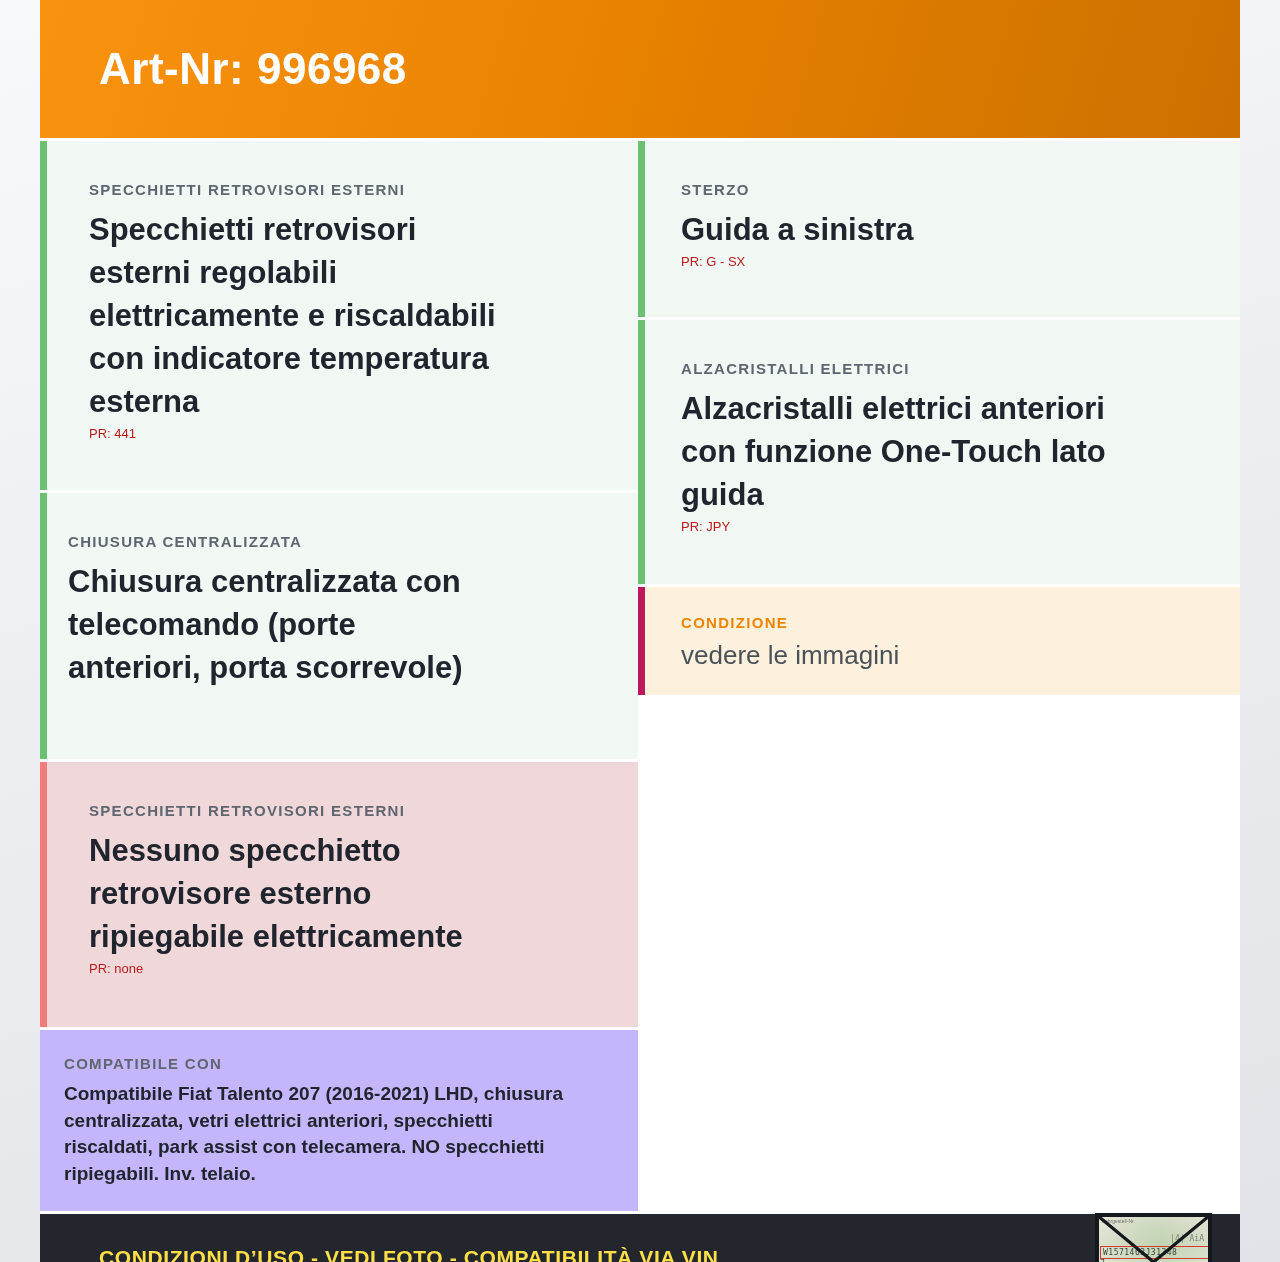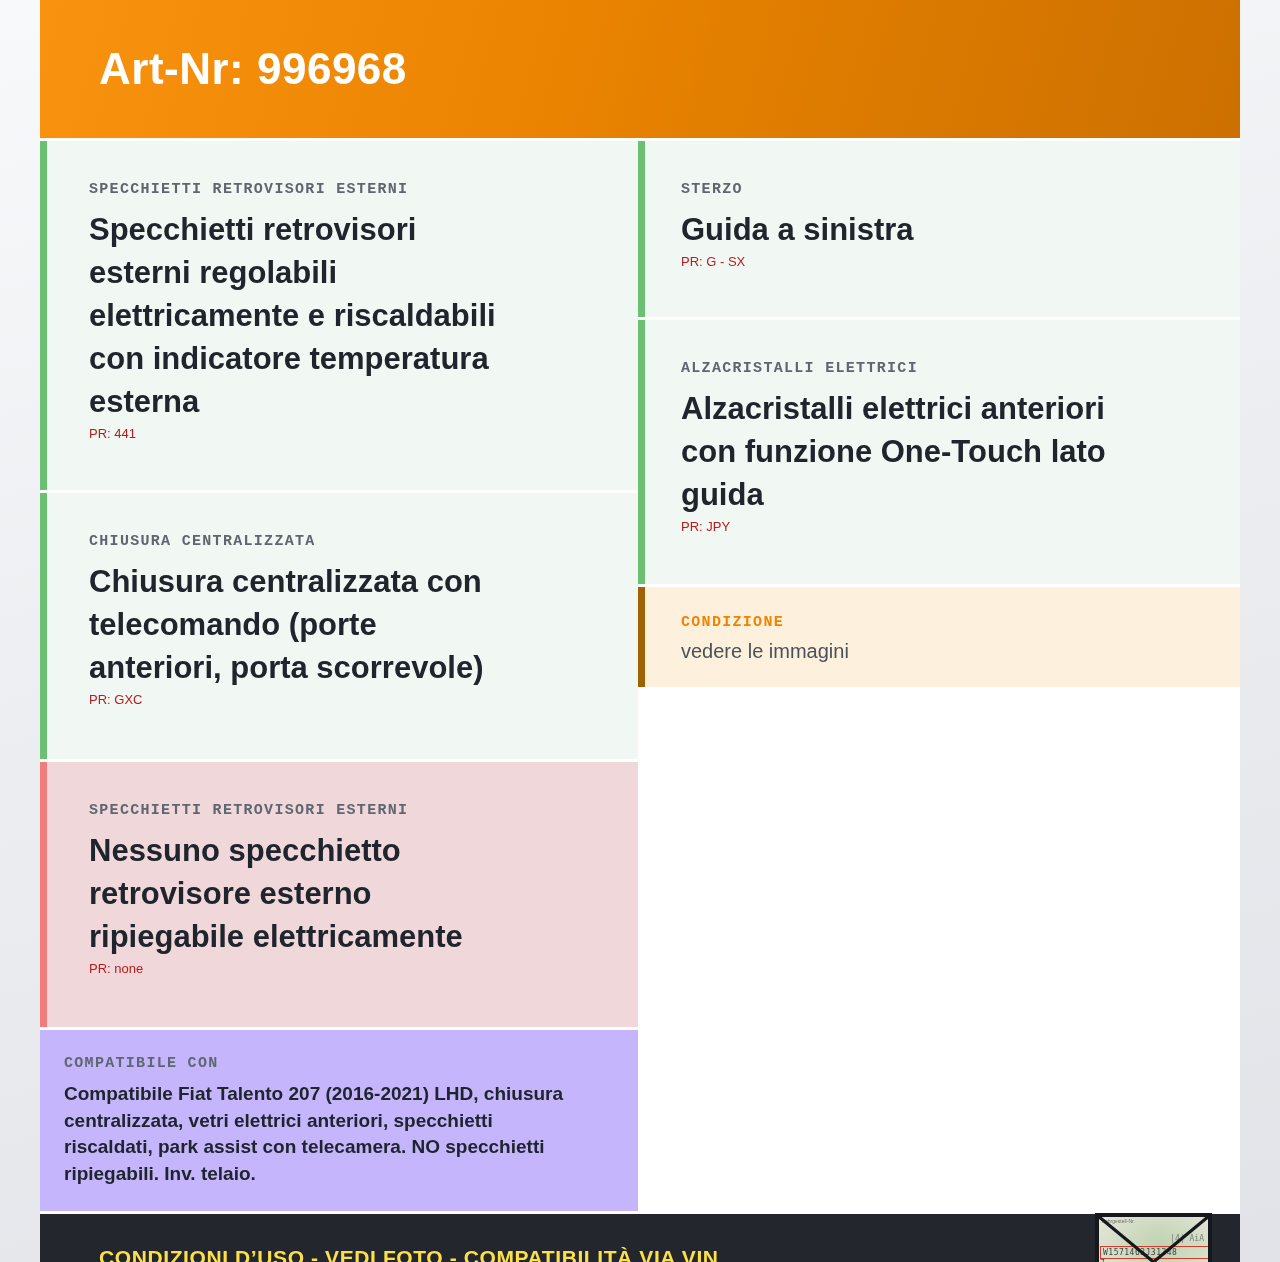--- a/index.html
+++ b/index.html
@@ -41,54 +41,53 @@
   }
   .col { display: flex; flex-direction: column; }
   .card {
     box-sizing: border-box;
     margin-bottom: 3px;
     padding: 40px 26px 30px 42px;
   }
   .col-right .card { padding-left: 36px; }
   .card--green  { background: #f1f7f2; border-left: 7px solid #6cc072; }
   .card--red    { background: #f0d8da; border-left: 7px solid #f07c7c; }
-  .card--orange { background: #fdf0dd; border-left: 7px solid #a16207; }
+  .card--orange { background: #fdf0dd; border-left: 7px solid #be185d; }
   .card--plain  { background: #c4b5fd; padding: 25px 36px 24px 24px; }
 
   .lc1 { min-height: 349px; }
-  .lc2 { min-height: 266px; }
+  .lc2 { min-height: 266px; padding-left: 21px; }
   .lc3 { min-height: 265px; }
   .lc4 { min-height: 164px; }
   .rc1 { min-height: 176px; }
   .rc2 { min-height: 264px; }
   .rc3 { min-height: 98px; padding-top: 27px; padding-bottom: 24px; }
 
   .card-label {
     font-size: 15px;
     font-weight: 700;
     letter-spacing: 1.3px;
     color: #5f6670;
-    font-family: Liberation Mono, monospace;
   }
   .card--orange .card-label { color: #ee8500; }
   .card-title {
     font-size: 31px;
     font-weight: 700;
     color: #20252d;
     line-height: 1.39;
     margin-top: 10px;
     white-space: pre-line;
   }
   .card-pr {
     font-size: 13px;
     color: #b91c1c;
     margin-top: 3px;
   }
   .card-note {
-    font-size: 20px;
+    font-size: 26px;
     color: #4a5159;
     margin-top: 9px;
   }
   .compat-body {
     font-size: 19px;
     font-weight: 700;
     color: #20252d;
     line-height: 1.4;
     margin-top: 9px;
     white-space: pre-line;
@@ -178,21 +177,20 @@
 con indicatore temperatura
 esterna</div>
         <div class="card-pr">PR: 441</div>
       </div>
 
       <div class="card card--green lc2">
         <div class="card-label">CHIUSURA CENTRALIZZATA</div>
         <div class="card-title">Chiusura centralizzata con
 telecomando (porte
 anteriori, porta scorrevole)</div>
-        <div class="card-pr">PR: GXC</div>
       </div>
 
       <div class="card card--red lc3">
         <div class="card-label">SPECCHIETTI RETROVISORI ESTERNI</div>
         <div class="card-title">Nessuno specchietto
 retrovisore esterno
 ripiegabile elettricamente</div>
         <div class="card-pr">PR: none</div>
       </div>
 

